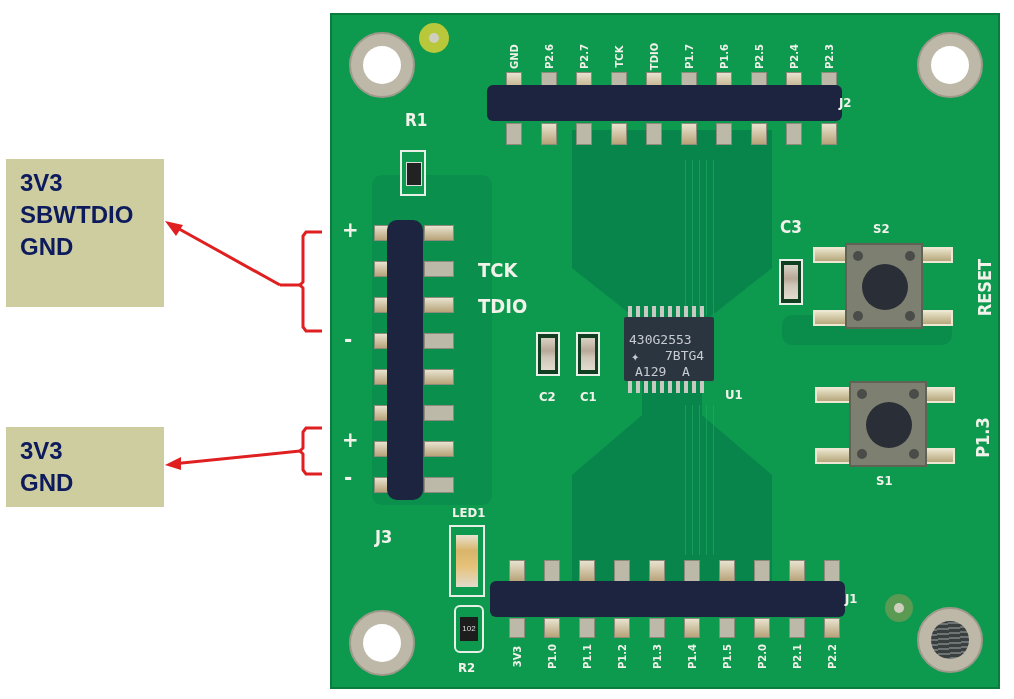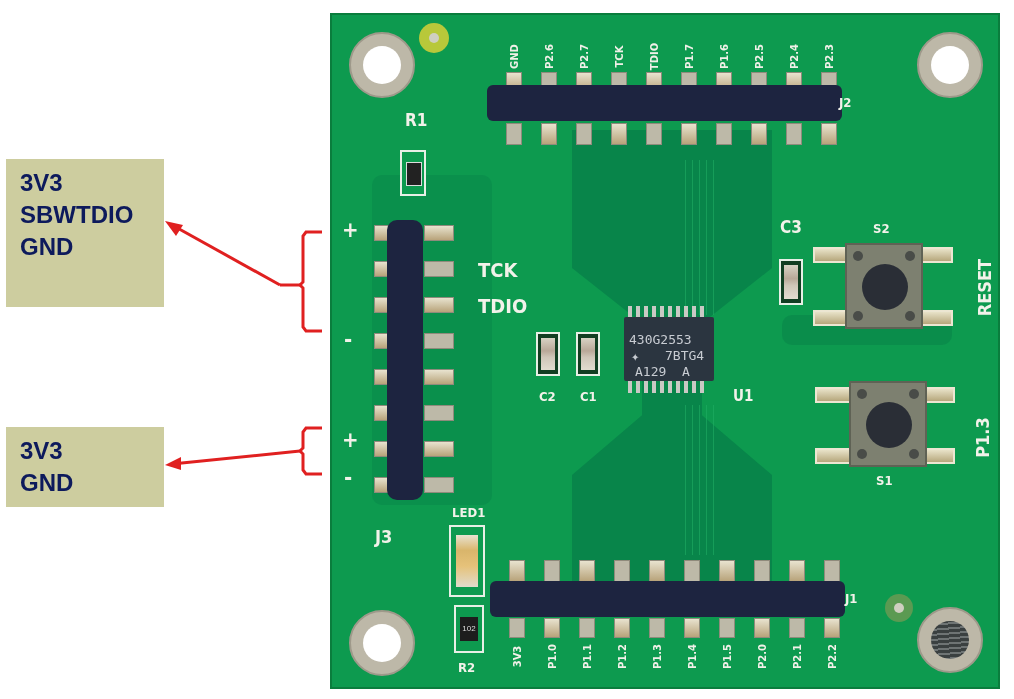--- a/index.html
+++ b/index.html
@@ -209,21 +209,21 @@
     <div class="chip-pin" style="left:328px;top:366px;"></div>
       <div class="chip-pin" style="left:336px;top:366px;"></div>
     <div class="chip-pin" style="left:344px;top:366px;"></div>
       <div class="chip-pin" style="left:352px;top:366px;"></div>
     <div class="chip-pin" style="left:360px;top:366px;"></div>
       <div class="chip-pin" style="left:368px;top:366px;"></div>
     <div class="chip-text" style="left:297px;top:317px;">430G2553</div>
     <div class="chip-text" style="left:299px;top:333px;font-size:14px;">✦</div>
     <div class="chip-text" style="left:325px;top:333px;margin-left:8px;">7BTG4</div>
     <div class="chip-text" style="left:303px;top:349px;white-space:pre;">A129  A</div>
-    <div class="silk" style="left:393px;top:372px;font-size:15px;margin-left:8px;">U1</div>
+    <div class="silk" style="left:393px;top:372px;font-size:13px;">U1</div>
   </div>
 
   <div class="silk" style="left:448px;top:202px;font-size:17px;">C3</div>
   <div class="cap" style="left:447px;top:244px;width:24px;height:46px;">
       <div class="body"></div>
     </div>
 
   <div class="silk" style="left:541px;top:206px;font-size:13px;">S2</div>
   <div class="sw-lead" style="left:481px;top:232px;"></div>
   <div class="sw-lead" style="left:585px;top:232px;"></div>
@@ -250,21 +250,21 @@
     <div class="btn" style="left:15px;top:19px;width:46px;height:46px;"></div>
   </div>
   <div class="silk" style="left:544px;top:458px;font-size:13px;">S1</div>
   <div class="silk" style="left:625px;top:412px;font-size:18px;transform:rotate(-90deg);transform-origin:center;width:50px;text-align:center;">P1.3</div>
 
   <div class="silk" style="left:120px;top:490px;font-size:13px;">LED1</div>
   <div class="cap" style="left:117px;top:510px;width:36px;height:72px;background:#0d9a4f;">
     <div class="abs" style="left:5px;top:8px;width:22px;height:52px;background:linear-gradient(#e8e2d0,#d9b56b 30%,#e6c27a 60%,#e0dbcc);"></div>
   </div>
 
-  <div class="cap" style="left:122px;top:590px;width:30px;height:48px;background:#0d9a4f;">
+  <div class="cap" style="left:122px;top:590px;width:30px;height:48px;background:#0d9a4f;border-radius:6px;">
     <div class="abs" style="left:4px;top:10px;width:18px;height:24px;background:#1d1d1d;color:#ddd;font-size:8px;line-height:24px;text-align:center;">102</div>
   </div>
   <div class="silk" style="left:126px;top:645px;font-size:13px;">R2</div>
 
   <div>
     <div class="pad solder" style="left:177px;top:545px;width:16px;height:22px;"></div>
     <div class="pad" style="left:212px;top:545px;width:16px;height:22px;"></div>
     <div class="pad solder" style="left:247px;top:545px;width:16px;height:22px;"></div>
     <div class="pad" style="left:282px;top:545px;width:16px;height:22px;"></div>
     <div class="pad solder" style="left:317px;top:545px;width:16px;height:22px;"></div>

